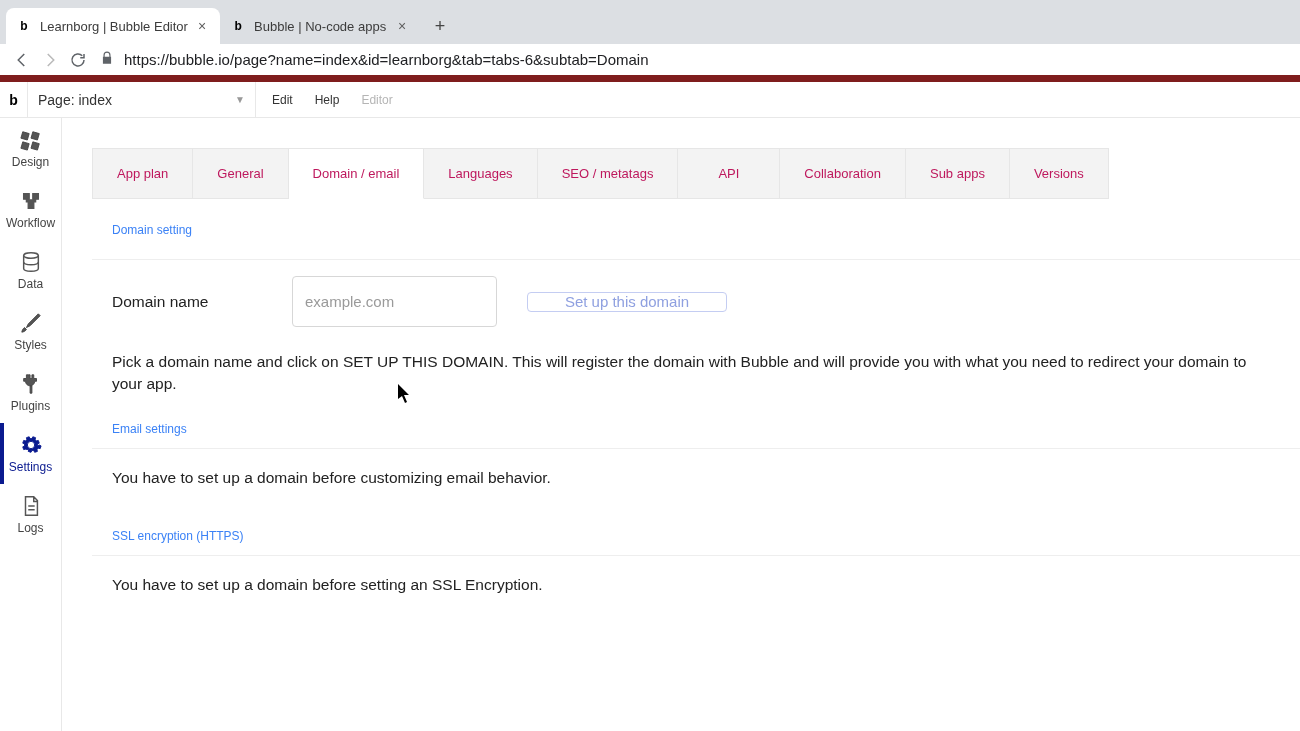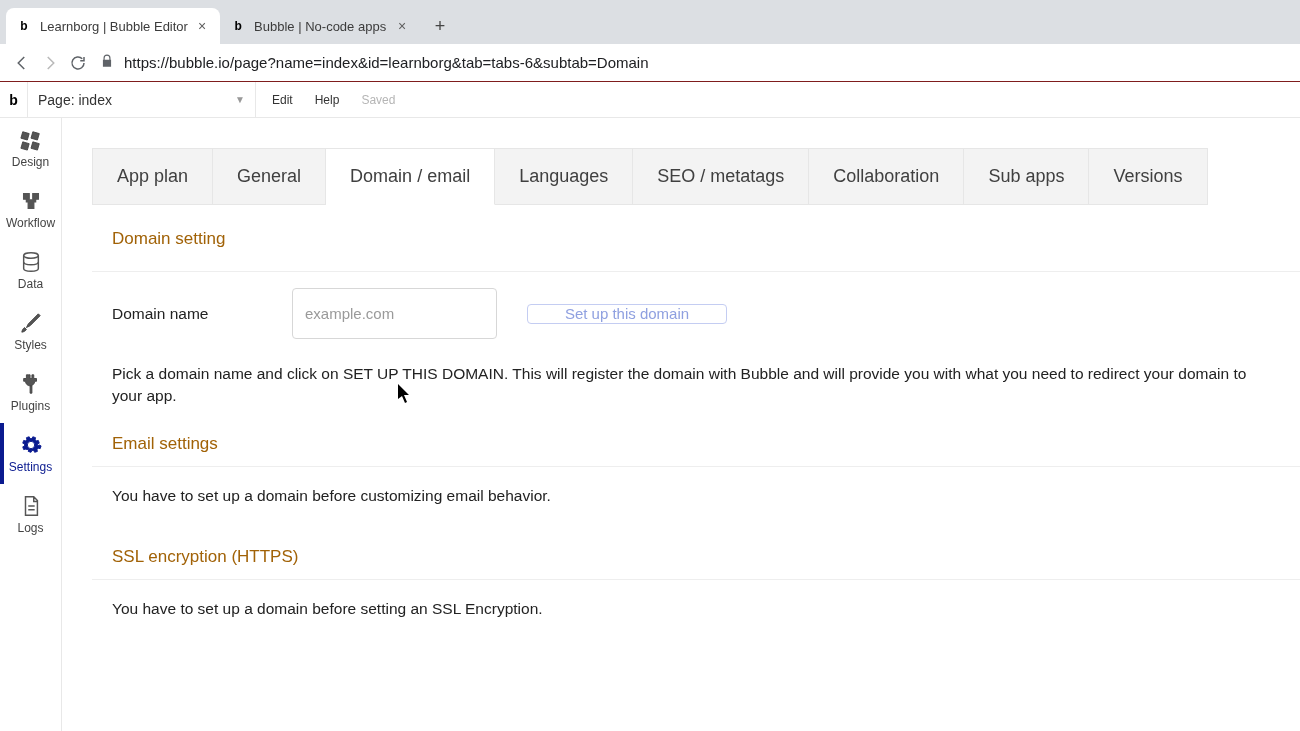--- a/index.html
+++ b/index.html
@@ -12,21 +12,21 @@
     height: 36px; display: flex; align-items: center; padding: 0 12px 0 10px;
     border-radius: 8px 8px 0 0; font-size: 13px; color: #3c3c3c; gap: 8px;
     max-width: 240px; min-width: 200px; position: relative;
   }
   .tab.active { background: #fff; }
   .tab .favicon { width: 16px; height: 16px; display: flex; align-items: center; justify-content: center; font-weight: bold; font-size: 12px; color: #000; }
   .tab .tab-title { flex: 1; white-space: nowrap; overflow: hidden; text-overflow: ellipsis; }
   .tab .tab-close { font-size: 14px; color: #5f5f5f; cursor: pointer; padding: 0 2px; }
   .new-tab-btn { width: 28px; height: 28px; display: flex; align-items: center; justify-content: center; font-size: 18px; color: #444; margin-left: 6px; margin-bottom: 4px; cursor: pointer; border-radius: 50%; }
 
-  .addr-bar { height: 38px; background: #fff; border-bottom: 1px solid #7f1d1d; display: flex; align-items: center; padding: 0 8px; gap: 0; }
+  .addr-bar { height: 38px; background: #fff; border-bottom: 7px solid #7f1d1d; display: flex; align-items: center; padding: 0 8px; gap: 0; }
   .nav-btn { width: 28px; height: 28px; display: flex; align-items: center; justify-content: center; color: #5f6368; cursor: pointer; border-radius: 50%; }
   .nav-btn.disabled { color: #b9b9b9; cursor: default; }
   .url-field { flex: 1; display: flex; align-items: center; gap: 10px; font-size: 15px; color: #202124; padding-left: 8px; }
   .lock-icon { color: #5f6368; }
 
   
   .editor-top { height: 36px; border-bottom: 1px solid #e8e8e8; display: flex; align-items: center; }
   .logo-cell { width: 28px; height: 36px; display: flex; align-items: center; justify-content: center; font-weight: bold; color: #000; font-size: 14px; border-right: 1px solid #e8e8e8; }
   .page-select { width: 228px; height: 36px; display: flex; align-items: center; justify-content: space-between; padding: 0 10px; font-size: 14px; color: #333; border-right: 1px solid #e8e8e8; cursor: pointer; }
   .page-select .chev { color: #999; font-size: 10px; }
@@ -40,26 +40,26 @@
   .left-rail { width: 62px; border-right: 1px solid #e8e8e8; display: flex; flex-direction: column; }
   .rail-item { height: 61px; display: flex; flex-direction: column; align-items: center; justify-content: center; gap: 4px; cursor: pointer; font-size: 12px; color: #444; position: relative; }
   .rail-item.active { color: #0a1a8f; }
   .rail-item.active::before { content: ""; position: absolute; left: 0; top: 0; bottom: 0; width: 4px; background: #0a1a8f; }
   .rail-icon { width: 22px; height: 22px; display: flex; align-items: center; justify-content: center; }
   .rail-icon svg { width: 22px; height: 22px; fill: currentColor; stroke: currentColor; }
 
   
   .content { flex: 1; padding: 30px 0 0 30px; overflow: auto; }
   .settings-tabs { display: flex; }
-  .settings-tab { padding: 17px 24px; font-size: 18px; color: #404040; background: #f3f3f3; border: 1px solid #e6e6e6; border-left: none; cursor: pointer; }
+  .settings-tab { padding: 17px 24px; font-size: 13px; color: #be185d; background: #f3f3f3; border: 1px solid #e6e6e6; border-left: none; cursor: pointer; }
   .settings-tab:first-child { border-left: 1px solid #e6e6e6; }
   .settings-tab.active { background: #fff; border-bottom-color: #fff; }
 
   .section { margin-top: 24px; padding-bottom: 10px; border-bottom: 1px solid #eee; margin-right: 0; }
-  .section-title { font-size: 17px; color: #a16207; padding-left: 20px; padding-bottom: 12px;}
+  .section-title { font-size: 12px; color: #3b82f6; padding-left: 20px; padding-bottom: 12px;}
   .row { display: flex; align-items: center; gap: 30px; padding: 16px 20px 6px 20px; }
   .row-label { font-size: 15.5px; color: #222; width: 150px; }
   .text-input { width: 205px; height: 51px; border: 1px solid #d7d7d7; border-radius: 4px; padding: 0 12px; font-size: 15px; color: #333; outline: none; }
   .text-input::placeholder { color: #9a9a9a; }
   .primary-btn-outline { width: 200px; height: 20px; border: 1px solid #c4cdf2; border-radius: 4px; background: #fff; color: #8fa0e0; font-size: 15px; display: flex; align-items: center; justify-content: center; cursor: pointer; }
   .paragraph { font-size: 15.5px; color: #222; padding: 18px 20px 0 20px; line-height: 1.45; }
 
   .section2 { margin-top: 26px; }
   .section2 .section-title { border-bottom: 1px solid #eee; }
 
@@ -113,21 +113,21 @@
 
   <div class="editor-top">
     <div class="logo-cell">b</div>
     <div class="page-select">
       <span>Page: index</span>
       <span class="chev">▼</span>
     </div>
     <div class="top-menu">
       <span>Edit</span>
       <span>Help</span>
-      <span class="saved">Saved</span>
+      <span class="saved">Editor</span>
     </div>
   </div>
 
   <div class="editor-body">
 
     <div class="left-rail">
       <div class="rail-item">
         <span class="rail-icon">
           <svg viewBox="0 0 24 24">
               <path fill="#555" d="M3 3l7 2-2 7-7-2zM14 14l7 2-2 7-7-2zM14 3l7 2-2 7-7-2zM3 14l7 2-2 7-7-2z"></path>
@@ -188,20 +188,21 @@
     </div>
 
     <div class="content" style="position:relative;">
 
       <div class="settings-tabs">
         <div class="settings-tab"><span>App plan</span></div>
         <div class="settings-tab"><span>General</span></div>
         <div class="settings-tab active"><span>Domain / email</span></div>
         <div class="settings-tab"><span>Languages</span></div>
         <div class="settings-tab"><span>SEO / metatags</span></div>
+        <div class="settings-tab" style="padding:17px 40px;"><span>API</span></div>
         <div class="settings-tab"><span>Collaboration</span></div>
         <div class="settings-tab"><span>Sub apps</span></div>
         <div class="settings-tab"><span>Versions</span></div>
       </div>
 
       <div class="section">
         <div class="section-title">Domain setting</div>
       </div>
       <div class="row">
         <div class="row-label">Domain name</div>

